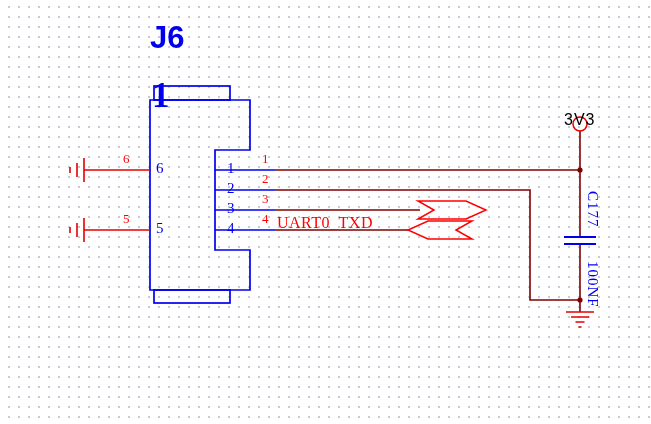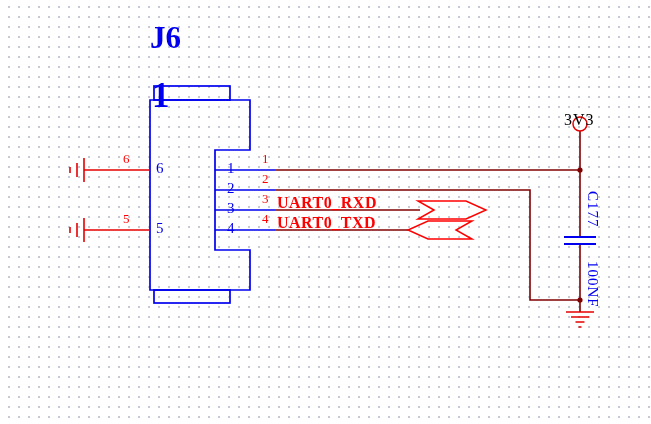--- a/index.html
+++ b/index.html
@@ -5,21 +5,21 @@
   html,body{margin:0;padding:0;}
   body{width:651px;height:424px;overflow:hidden;background:#fff;}
   .canvas{
     position:relative;width:651px;height:424px;background-color:#ffffff;
     background-image:radial-gradient(circle,#c7cad4 1px,rgba(0,0,0,0) 1.2px);
     background-size:10px 10px;background-position:4px 2px;
   }
   svg{position:absolute;left:0;top:0;}
   .t{position:absolute;white-space:nowrap;line-height:1;}
   .serif{font-family:"Liberation Serif","DejaVu Serif",serif;}
-  .sans{font-family:Liberation Serif, serif;}
+  .sans{font-family:Liberation Sans, sans-serif;}
   svg text{font-family:"Liberation Serif","DejaVu Serif",serif;letter-spacing:1px;}
 </style>
 </head>
 <body>
 
 <div class="canvas">
 
   <svg width="651" height="424" viewBox="0 0 651 424">
 
     <g stroke="#0000ee" stroke-width="1.7" fill="none">
@@ -79,19 +79,18 @@
   <div class="t serif" style="left:227px;top:161px;font-size:15px;color:#0000ee;">1</div>
   <div class="t serif" style="left:227px;top:181px;font-size:15px;color:#0000ee;">2</div>
   <div class="t serif" style="left:227px;top:201px;font-size:15px;color:#0000ee;">3</div>
   <div class="t serif" style="left:227px;top:221px;font-size:15px;color:#0000ee;">4</div>
 
   <div class="t serif" style="left:262px;top:152px;font-size:13px;color:#ff0000;">1</div>
   <div class="t serif" style="left:262px;top:172px;font-size:13px;color:#ff0000;">2</div>
   <div class="t serif" style="left:262px;top:192px;font-size:13px;color:#ff0000;">3</div>
   <div class="t serif" style="left:262px;top:212px;font-size:13px;color:#ff0000;">4</div>
 
-  <div class="t serif" style="left:277px;top:195px;font-size:16px;font-weight:bold;color:#ff0000;letter-spacing:.5px;">UART0_RXD</div>
-  <div class="t serif" style="left:277px;top:215px;font-size:16px;font-weight:bold;color:#ff0000;letter-spacing:.5px;">UART0_TXD</div>
+  <div class="t serif" style="left:277px;top:215px;font-size:16px;font-weight:normal;color:#ff0000;letter-spacing:.5px;">UART0_TXD</div>
 
   <div class="t sans" style="left:564px;top:112px;font-size:16px;color:#000000;letter-spacing:1px;">3V3</div>
 
 
 </div>
 
 </body></html>

